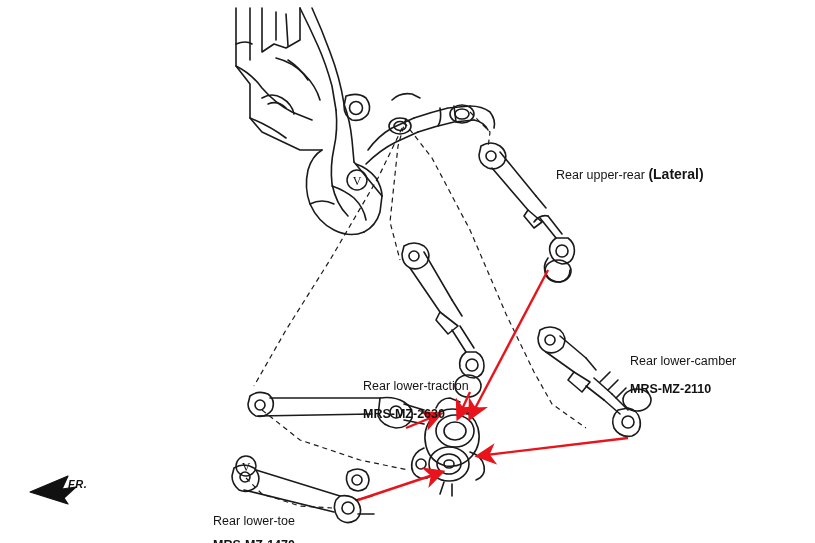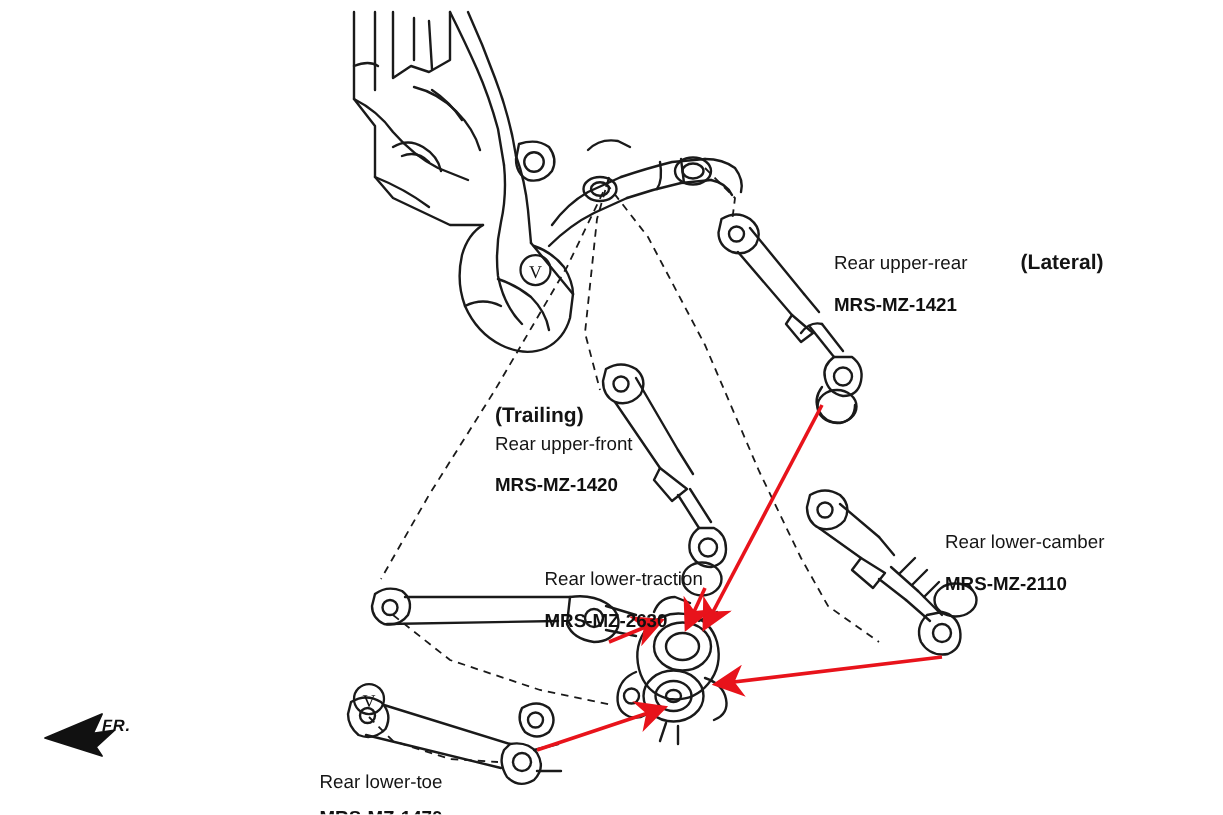--- a/index.html
+++ b/index.html
@@ -30,21 +30,20 @@
     user-select: none;
   }
   .label .title {
     font-size: 12.5px;
     font-weight: normal;
     color: #141414;
   }
   .label .title b {
     font-size: 14px;
     font-weight: bold;
-    margin-left: 32px;
   }
   .label .part {
     font-size: 12.5px;
     font-weight: bold;
     color: #111111;
     margin-top: 12px;
   }
   .label .pre {
     font-size: 14px;
     font-weight: bold;
@@ -244,28 +243,22 @@
     <g fill="#111111" font-family="Liberation Serif, serif" font-size="12" text-anchor="middle">
       <text x="357" y="185">V</text>
       <text x="246" y="471">V</text>
     </g>
   </svg>
 
   <div class="label" style="left:556px; top:166px;">
     <div class="title">
       <span>Rear upper-rear </span><b>(Lateral)</b>
     </div>
-    <div class="part">MRS-MZ-1421</div>
-  </div>
-
-  <div class="label" style="left:330px; top:268px;">
-    <div class="pre">(Trailing)</div>
-    <div class="title">Rear upper-front</div>
-    <div class="part">MRS-MZ-1420</div>
-  </div>
+  </div>
+
 
   <div class="label" style="left:630px; top:354px;">
     <div class="title">Rear lower-camber</div>
     <div class="part">MRS-MZ-2110</div>
   </div>
 
   <div class="label" style="left:333px; top:379px;margin-left:30px;">
     <div class="title">Rear lower-traction</div>
     <div class="part">MRS-MZ-2630</div>
   </div>

